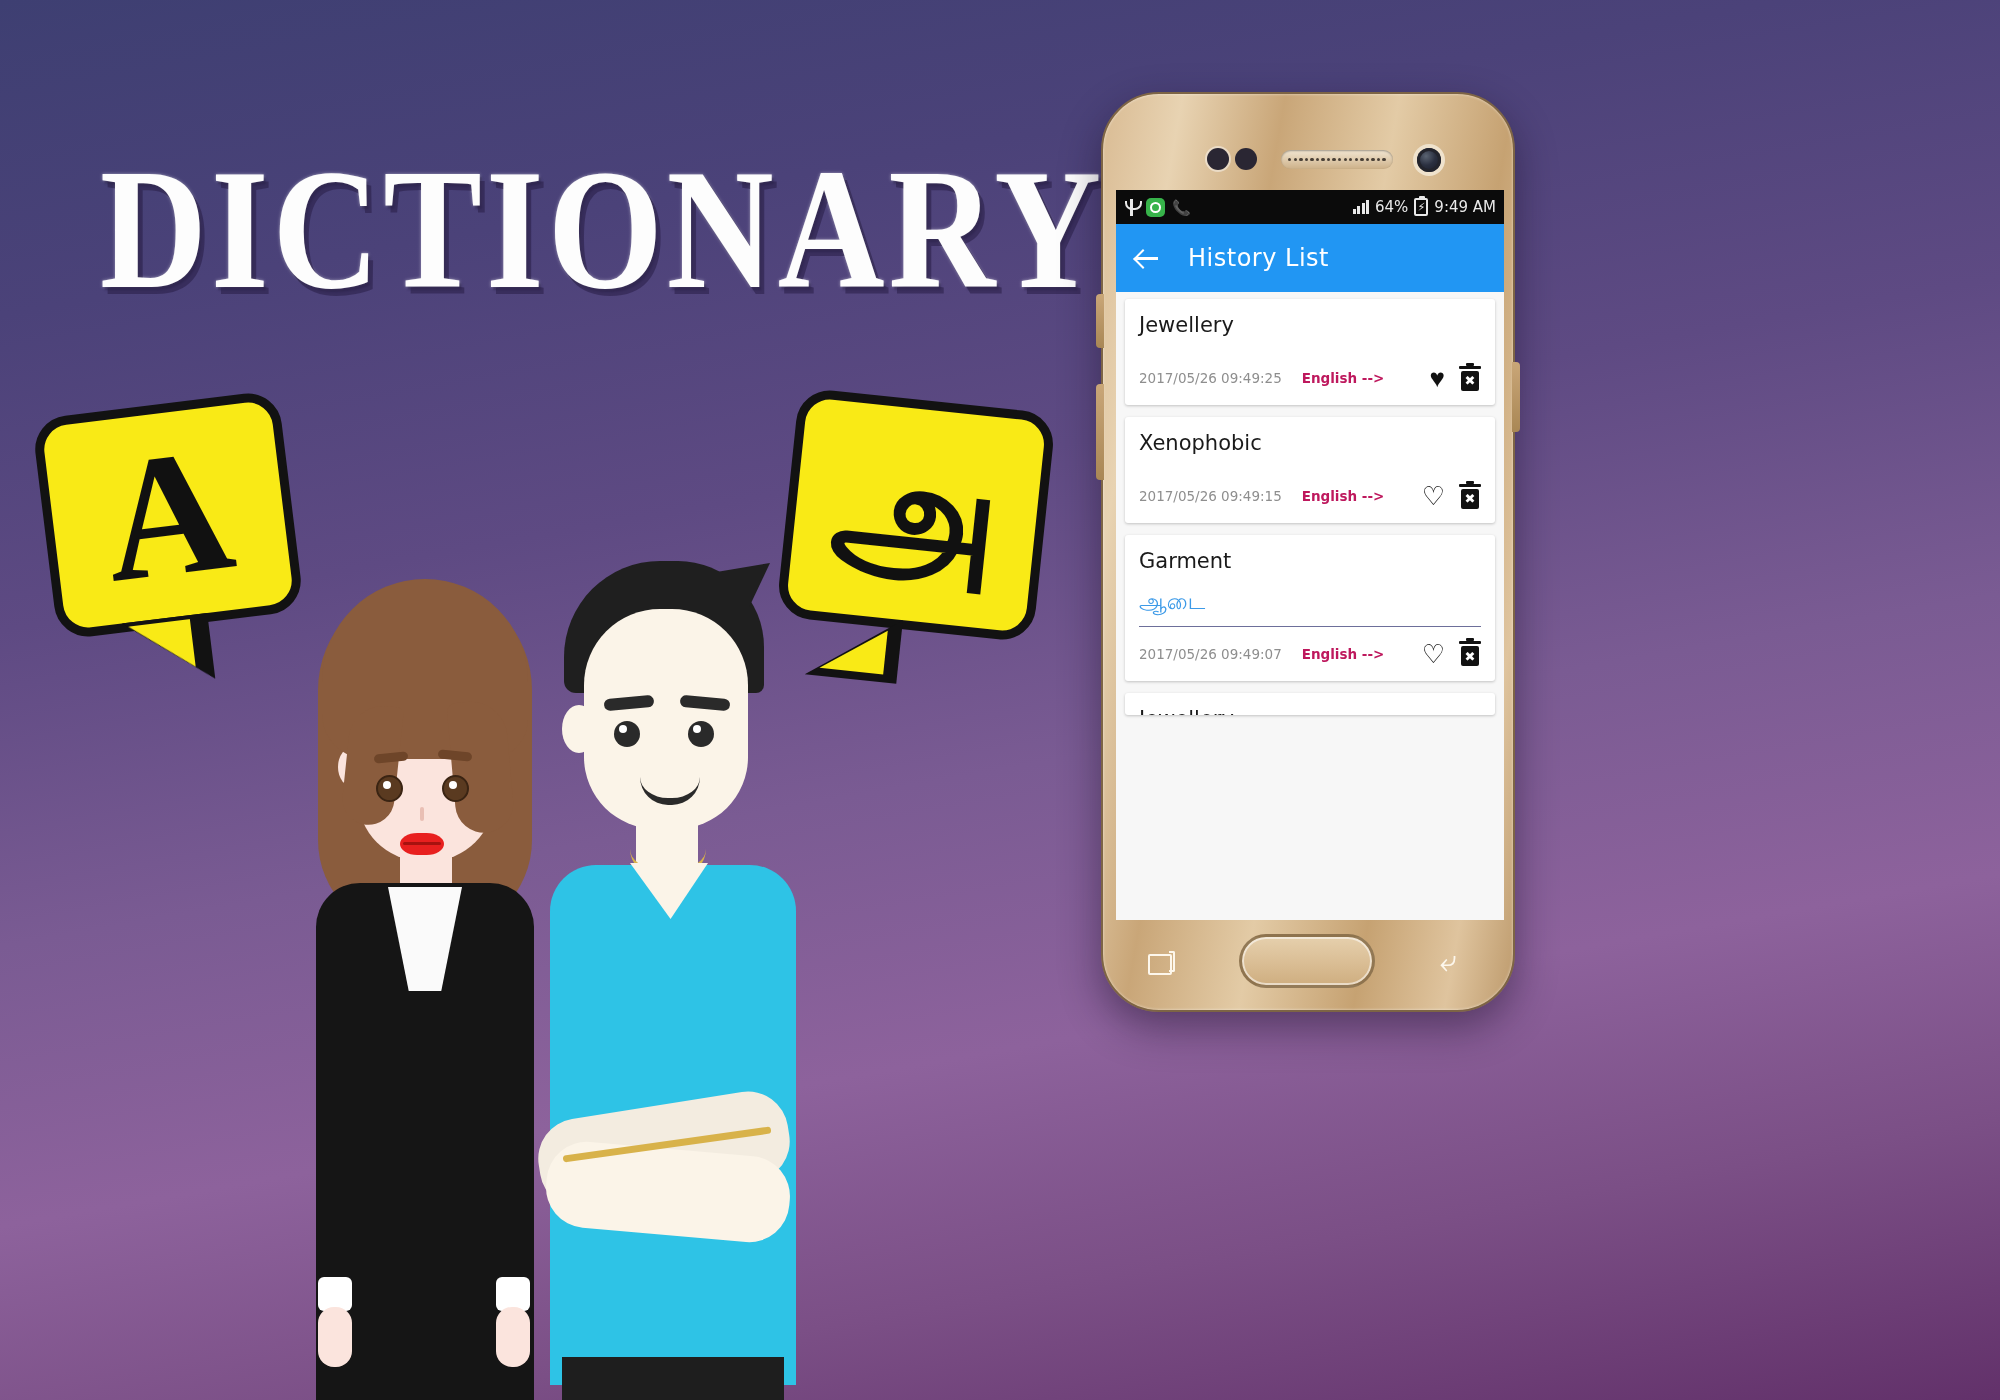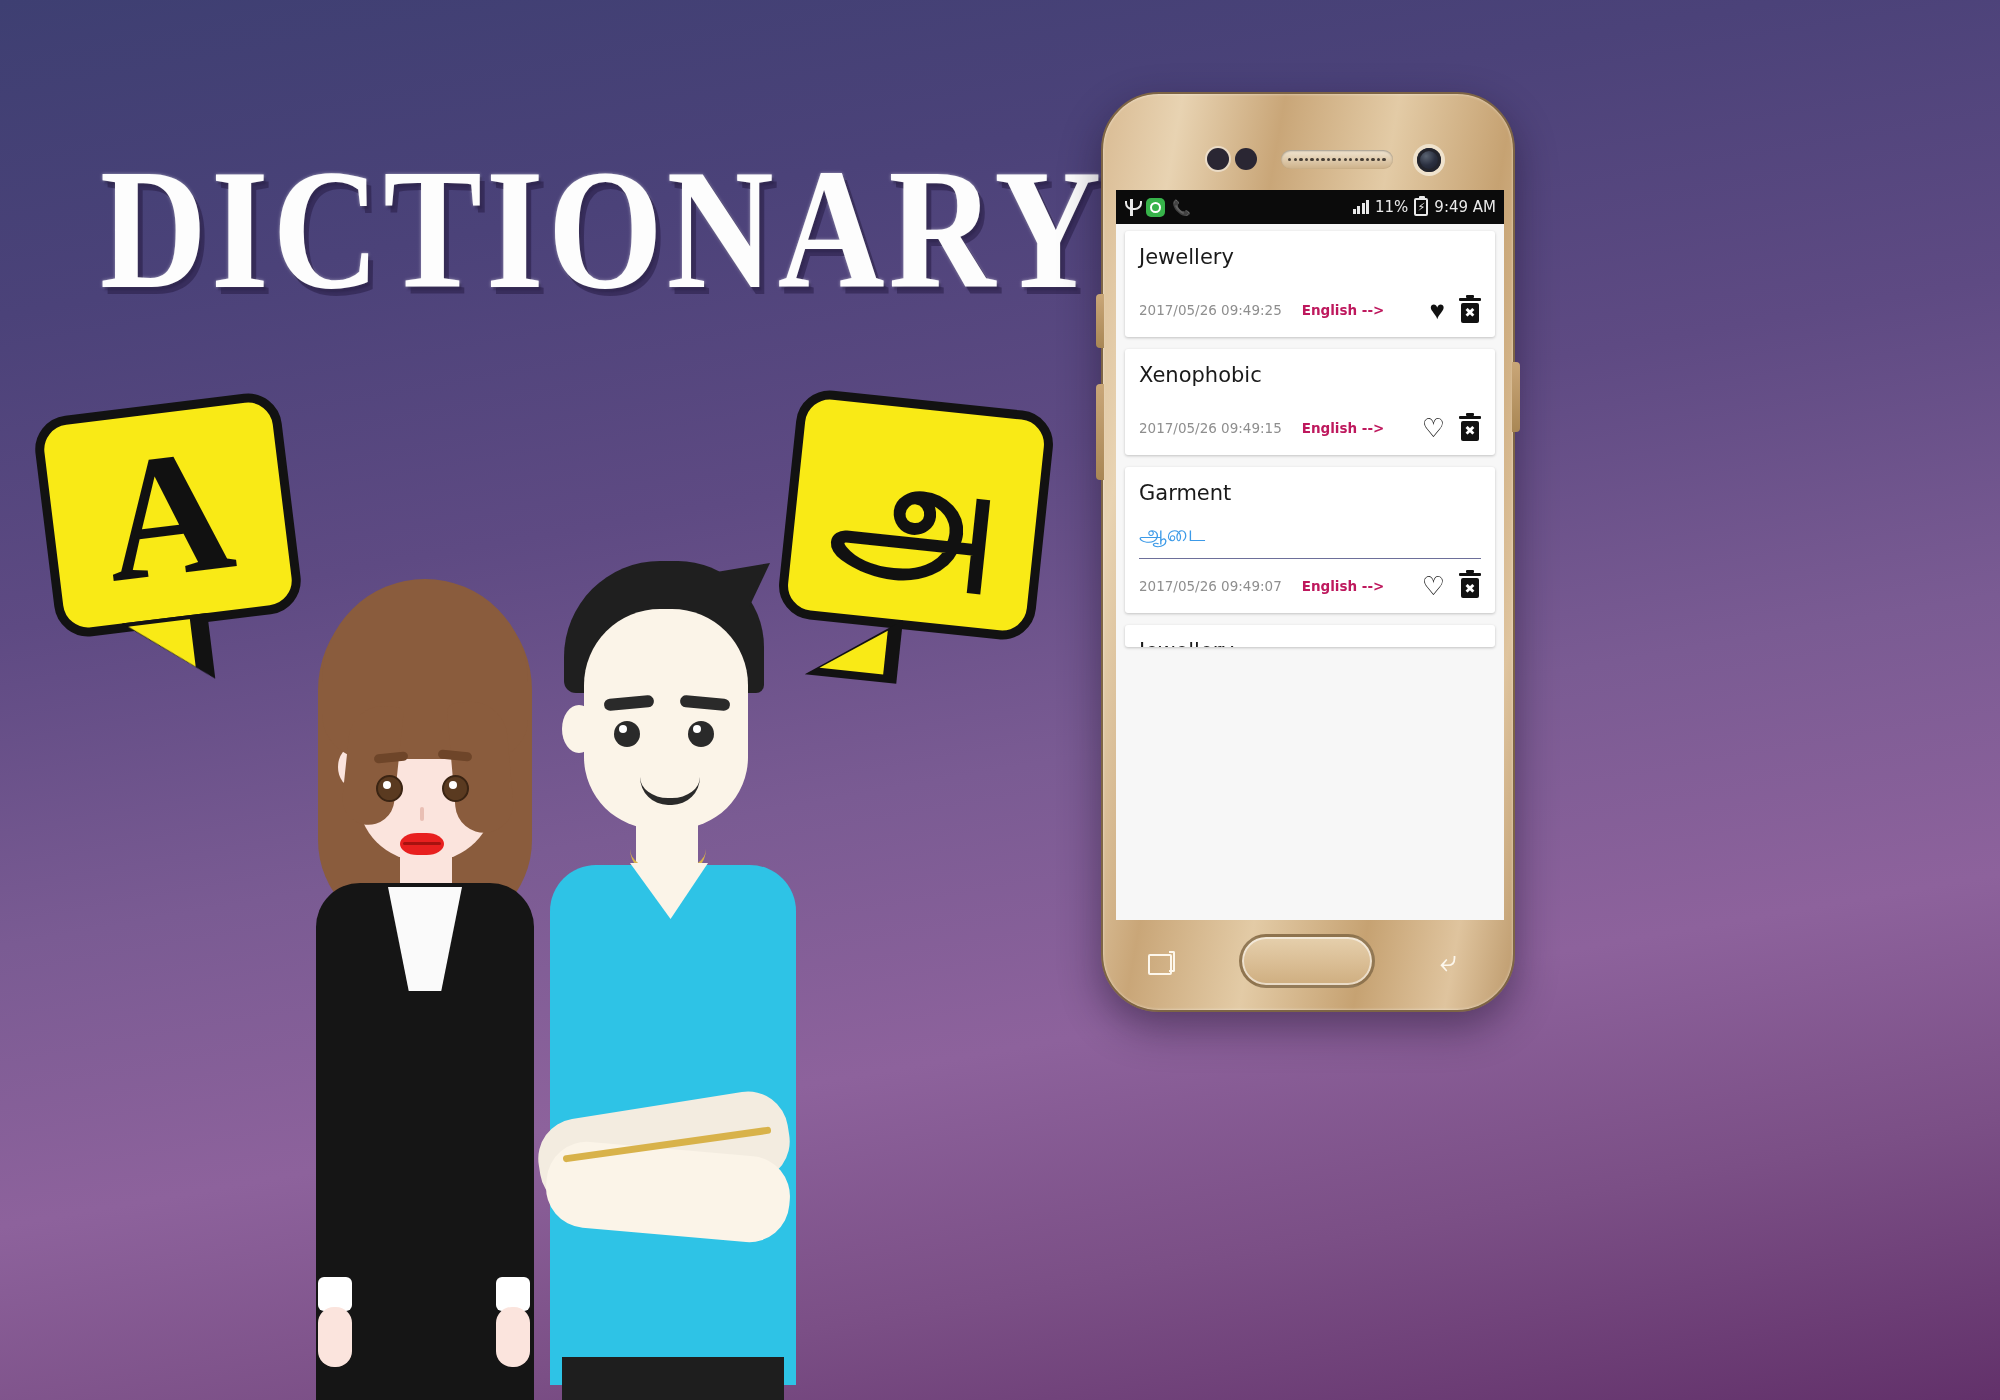--- a/index.html
+++ b/index.html
@@ -385,28 +385,32 @@
           </span>
         <span class="icon-call">📞</span>
       </div>
       <div class="sb-right">
         <span class="signal">
             <i></i>
             <i></i>
             <i></i>
             <i></i>
           </span>
-        <span>11%</span>
+        <span>64%</span>
         <span class="battery">
             <span>⚡</span>
           </span>
         <span>9:49 AM</span>
       </div>
     </div>
 
+    <div class="appbar">
+      <span class="back-arrow"></span>
+      <span class="appbar-title">History List</span>
+    </div>
 
     <div class="list">
 
       <div class="card">
         <div class="word-en">Jewellery</div>
         <div class="card-meta">
           <span class="meta-time">2017/05/26 09:49:25</span>
           <span class="meta-lang">English --&gt;</span>
           <span class="meta-actions">
             <span class="heart">♥</span>

